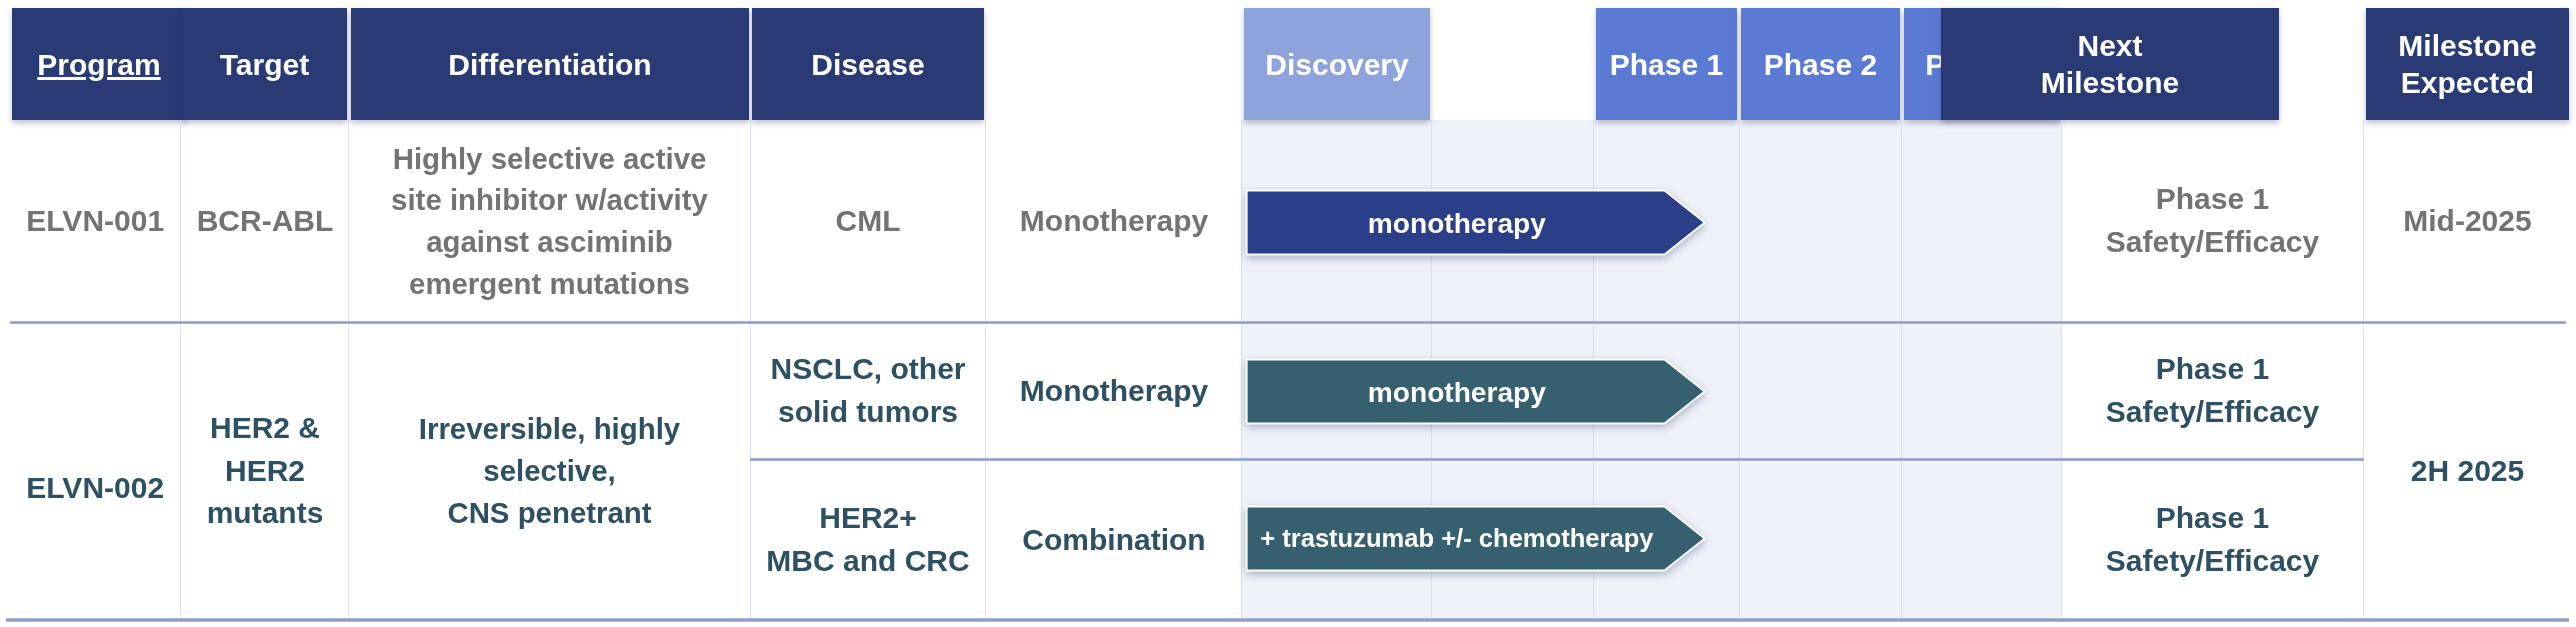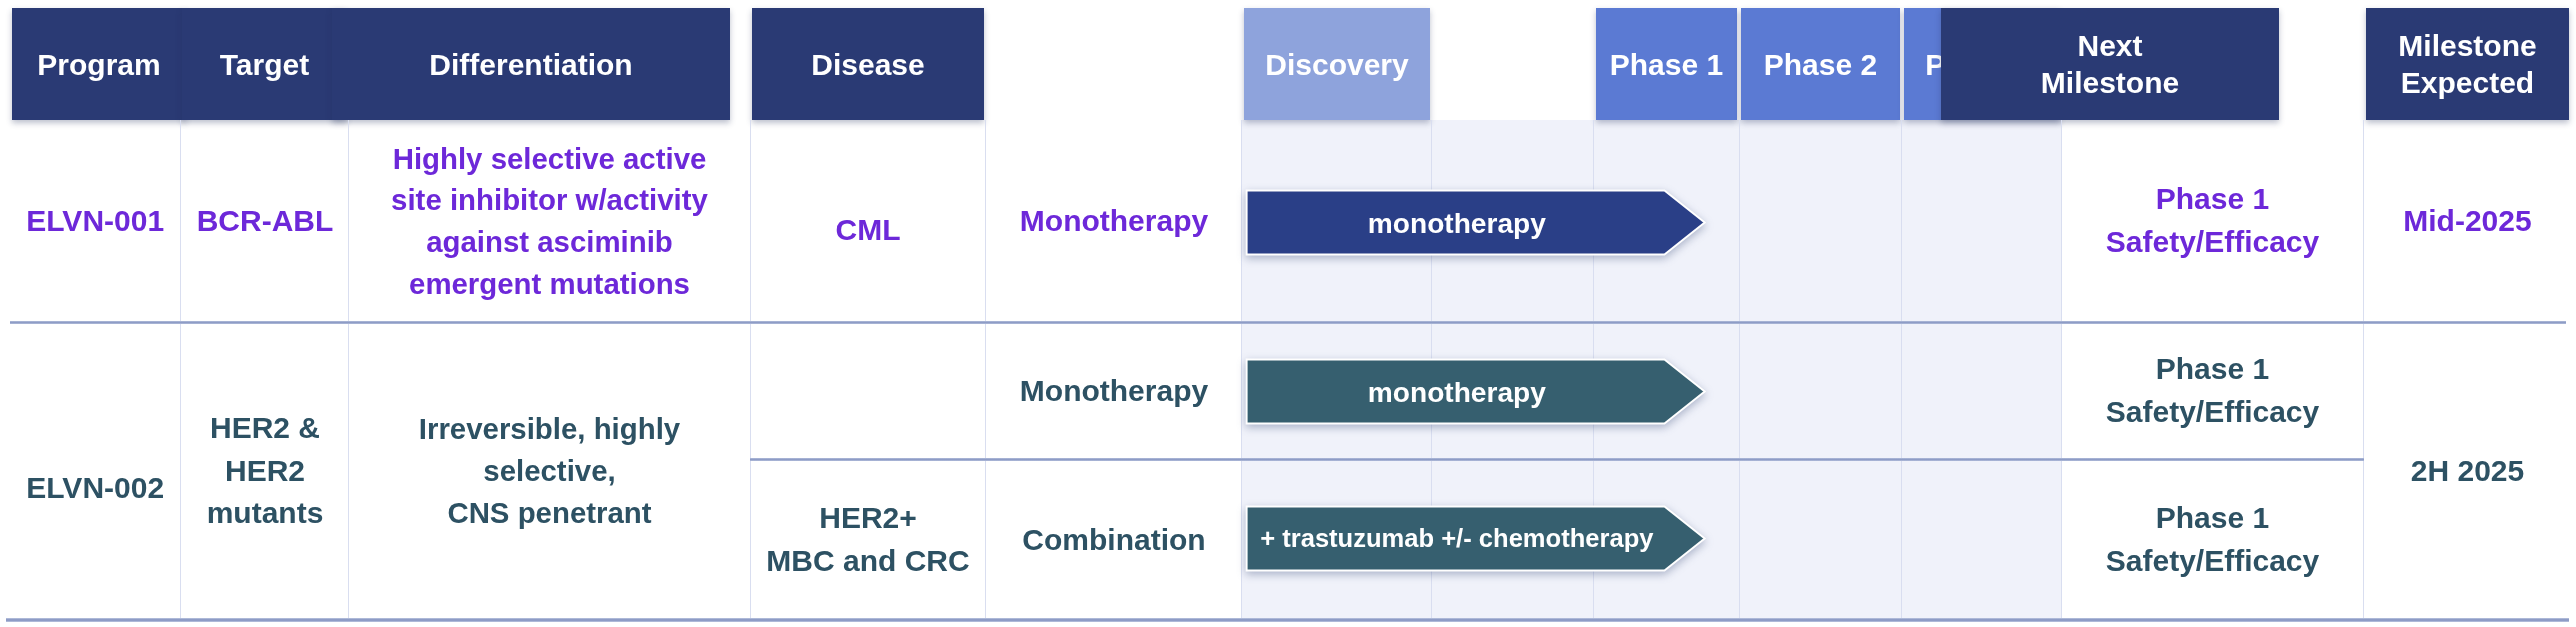--- a/index.html
+++ b/index.html
@@ -15,40 +15,40 @@
   .h-mid{background:#5B7AD3;}
 
   
   .lane-bg{position:absolute;left:1242px;top:120px;width:819px;height:499px;background:#F0F2FA;}
   .vsep{position:absolute;top:120px;height:499px;width:1.3px;background:#D9DEF0;}
   .hdiv{position:absolute;background:linear-gradient(#c3cde4,#8E9CC6 30%,#8E9CC6 70%,#c3cde4);}
 
   
   .cell{position:absolute;display:flex;align-items:center;justify-content:center;text-align:center;
         font-weight:bold;white-space:pre-line;font-size:30px;line-height:1.42;}
-  .t-navy{color:#6d28d9;}
+  .t-navy{color:#737373;}
   .t-teal{color:#2D5163;}
   .small{font-size:29.4px;}
 
   
   .arrow{position:absolute;width:462px;height:69px;filter:drop-shadow(0 3.8px 4.5px rgba(40,60,110,.35));}
   .arrow text{fill:#ffffff;font-family:"Liberation Sans", sans-serif;font-weight:bold;}
   .arrow-navy polygon{fill:#2A3F87;stroke:#ffffff;stroke-width:3;}
   .arrow-teal polygon{fill:#365F6F;stroke:#ffffff;stroke-width:3;}
 </style>
 </head>
 <body>
 
 <div id="stage">
 
   <div class="lane-bg"></div>
 
-  <div class="hcell h-navy" style="left:12px;width:174px;">Program</div>
+  <div class="hcell h-navy" style="left:12px;width:174px;text-decoration:underline;">Program</div>
   <div class="hcell h-navy" style="left:182px;width:165px;">Target</div>
-  <div class="hcell h-navy" style="left:332px;width:398px;">Differentiation</div>
+  <div class="hcell h-navy" style="left:351px;width:398px;">Differentiation</div>
   <div class="hcell h-navy" style="left:752px;width:232px;">Disease</div>
   <div class="hcell h-light" style="left:1244px;width:186px;">Discovery</div>
   <div class="hcell h-mid" style="left:1596px;width:141px;">Phase 1</div>
   <div class="hcell h-mid" style="left:1741px;width:159px;">Phase 2</div>
   <div class="hcell h-mid" style="left:1904px;width:156px;">Phase 3</div>
   <div class="hcell h-navy" style="left:1941px;width:338px;">Next
 Milestone</div>
   <div class="hcell h-navy" style="left:2366px;width:203px;">Milestone
 Expected</div>
 
@@ -63,21 +63,21 @@
   <div class="vsep" style="left:1901px;"></div>
   <div class="vsep" style="left:2061px;"></div>
   <div class="vsep" style="left:2363px;"></div>
 
   <div class="cell t-navy" style="left:10.2px;top:120px;width:170px;height:202px;">ELVN-001</div>
   <div class="cell t-navy" style="left:181px;top:120px;width:168px;height:202px;">BCR-ABL</div>
   <div class="cell t-navy small" style="left:349px;top:120px;width:401px;height:202px;">Highly selective active
 site inhibitor w/activity
 against asciminib
 emergent mutations</div>
-  <div class="cell t-navy" style="left:750px;top:129px;width:236px;height:202px;text-align:right;">CML</div>
+  <div class="cell t-navy" style="left:750px;top:120px;width:236px;height:202px;text-align:right;">CML</div>
   <div class="cell t-navy" style="left:986px;top:120px;width:256px;height:202px;">Monotherapy</div>
   <div class="cell t-navy" style="left:2061px;top:120px;width:303px;height:202px;">Phase 1
 Safety/Efficacy</div>
   <div class="cell t-navy" style="left:2364px;top:120px;width:207px;height:202px;">Mid-2025</div>
 
   <svg class="arrow arrow-navy" style="left:1245px;top:188px;" viewBox="0 0 722 108">
     <polygon points="2,4 656,4 719,54 656,104 2,104"></polygon>
     <text x="331" y="70" text-anchor="middle" font-size="44">monotherapy</text>
   </svg>
 
@@ -85,20 +85,22 @@
 
   <div class="cell t-teal" style="left:10.2px;top:322px;width:170px;height:332px;">ELVN-002</div>
   <div class="cell t-teal" style="left:181px;top:322px;width:168px;height:298px;">HER2 &amp;
 HER2
 mutants</div>
   <div class="cell t-teal small" style="left:349px;top:322px;width:401px;height:298px;">Irreversible, highly
 selective,
 CNS penetrant</div>
   <div class="cell t-teal" style="left:2364px;top:322px;width:207px;height:298px;">2H 2025</div>
 
+  <div class="cell t-teal" style="left:750px;top:322px;width:236px;height:138px;">NSCLC, other
+solid tumors</div>
   <div class="cell t-teal" style="left:986px;top:322px;width:256px;height:138px;">Monotherapy</div>
   <div class="cell t-teal" style="left:2061px;top:322px;width:303px;height:138px;">Phase 1
 Safety/Efficacy</div>
 
   <svg class="arrow arrow-teal" style="left:1245px;top:357px;" viewBox="0 0 722 108">
     <polygon points="2,4 656,4 719,54 656,104 2,104"></polygon>
     <text x="331" y="70" text-anchor="middle" font-size="44">monotherapy</text>
   </svg>
 
   <div class="hdiv" style="left:750px;top:458px;width:1614px;height:2.6px;"></div>

